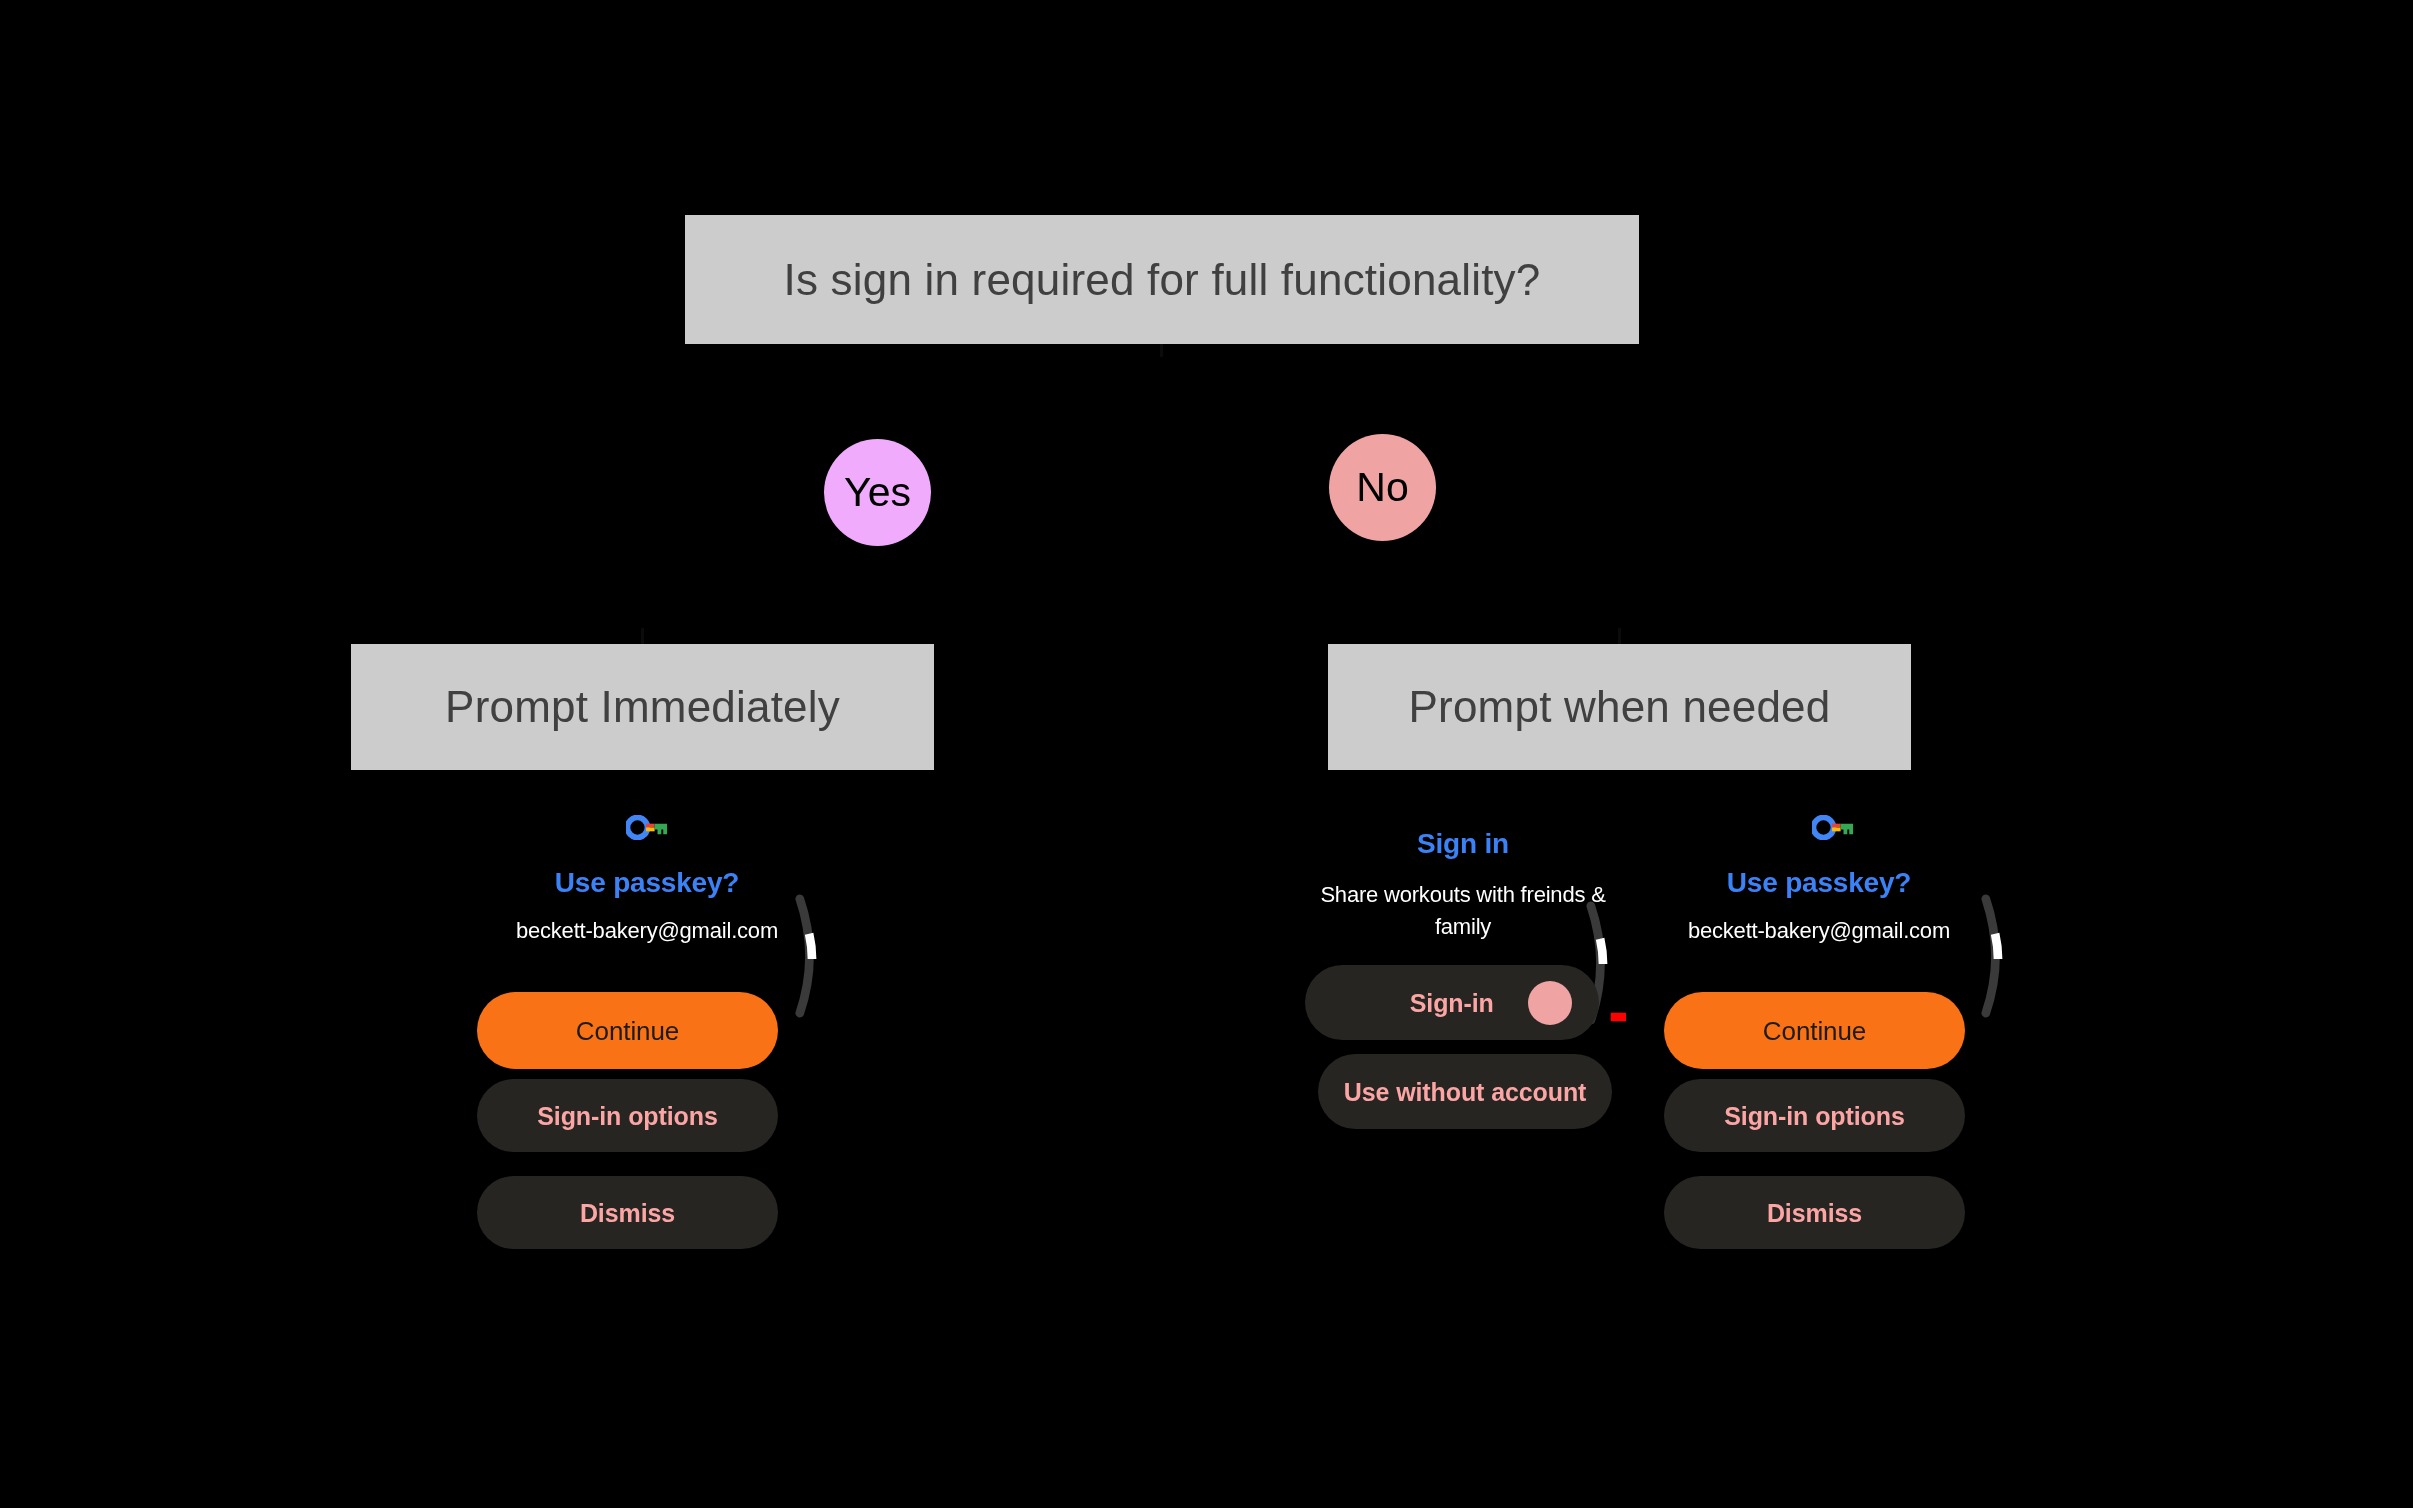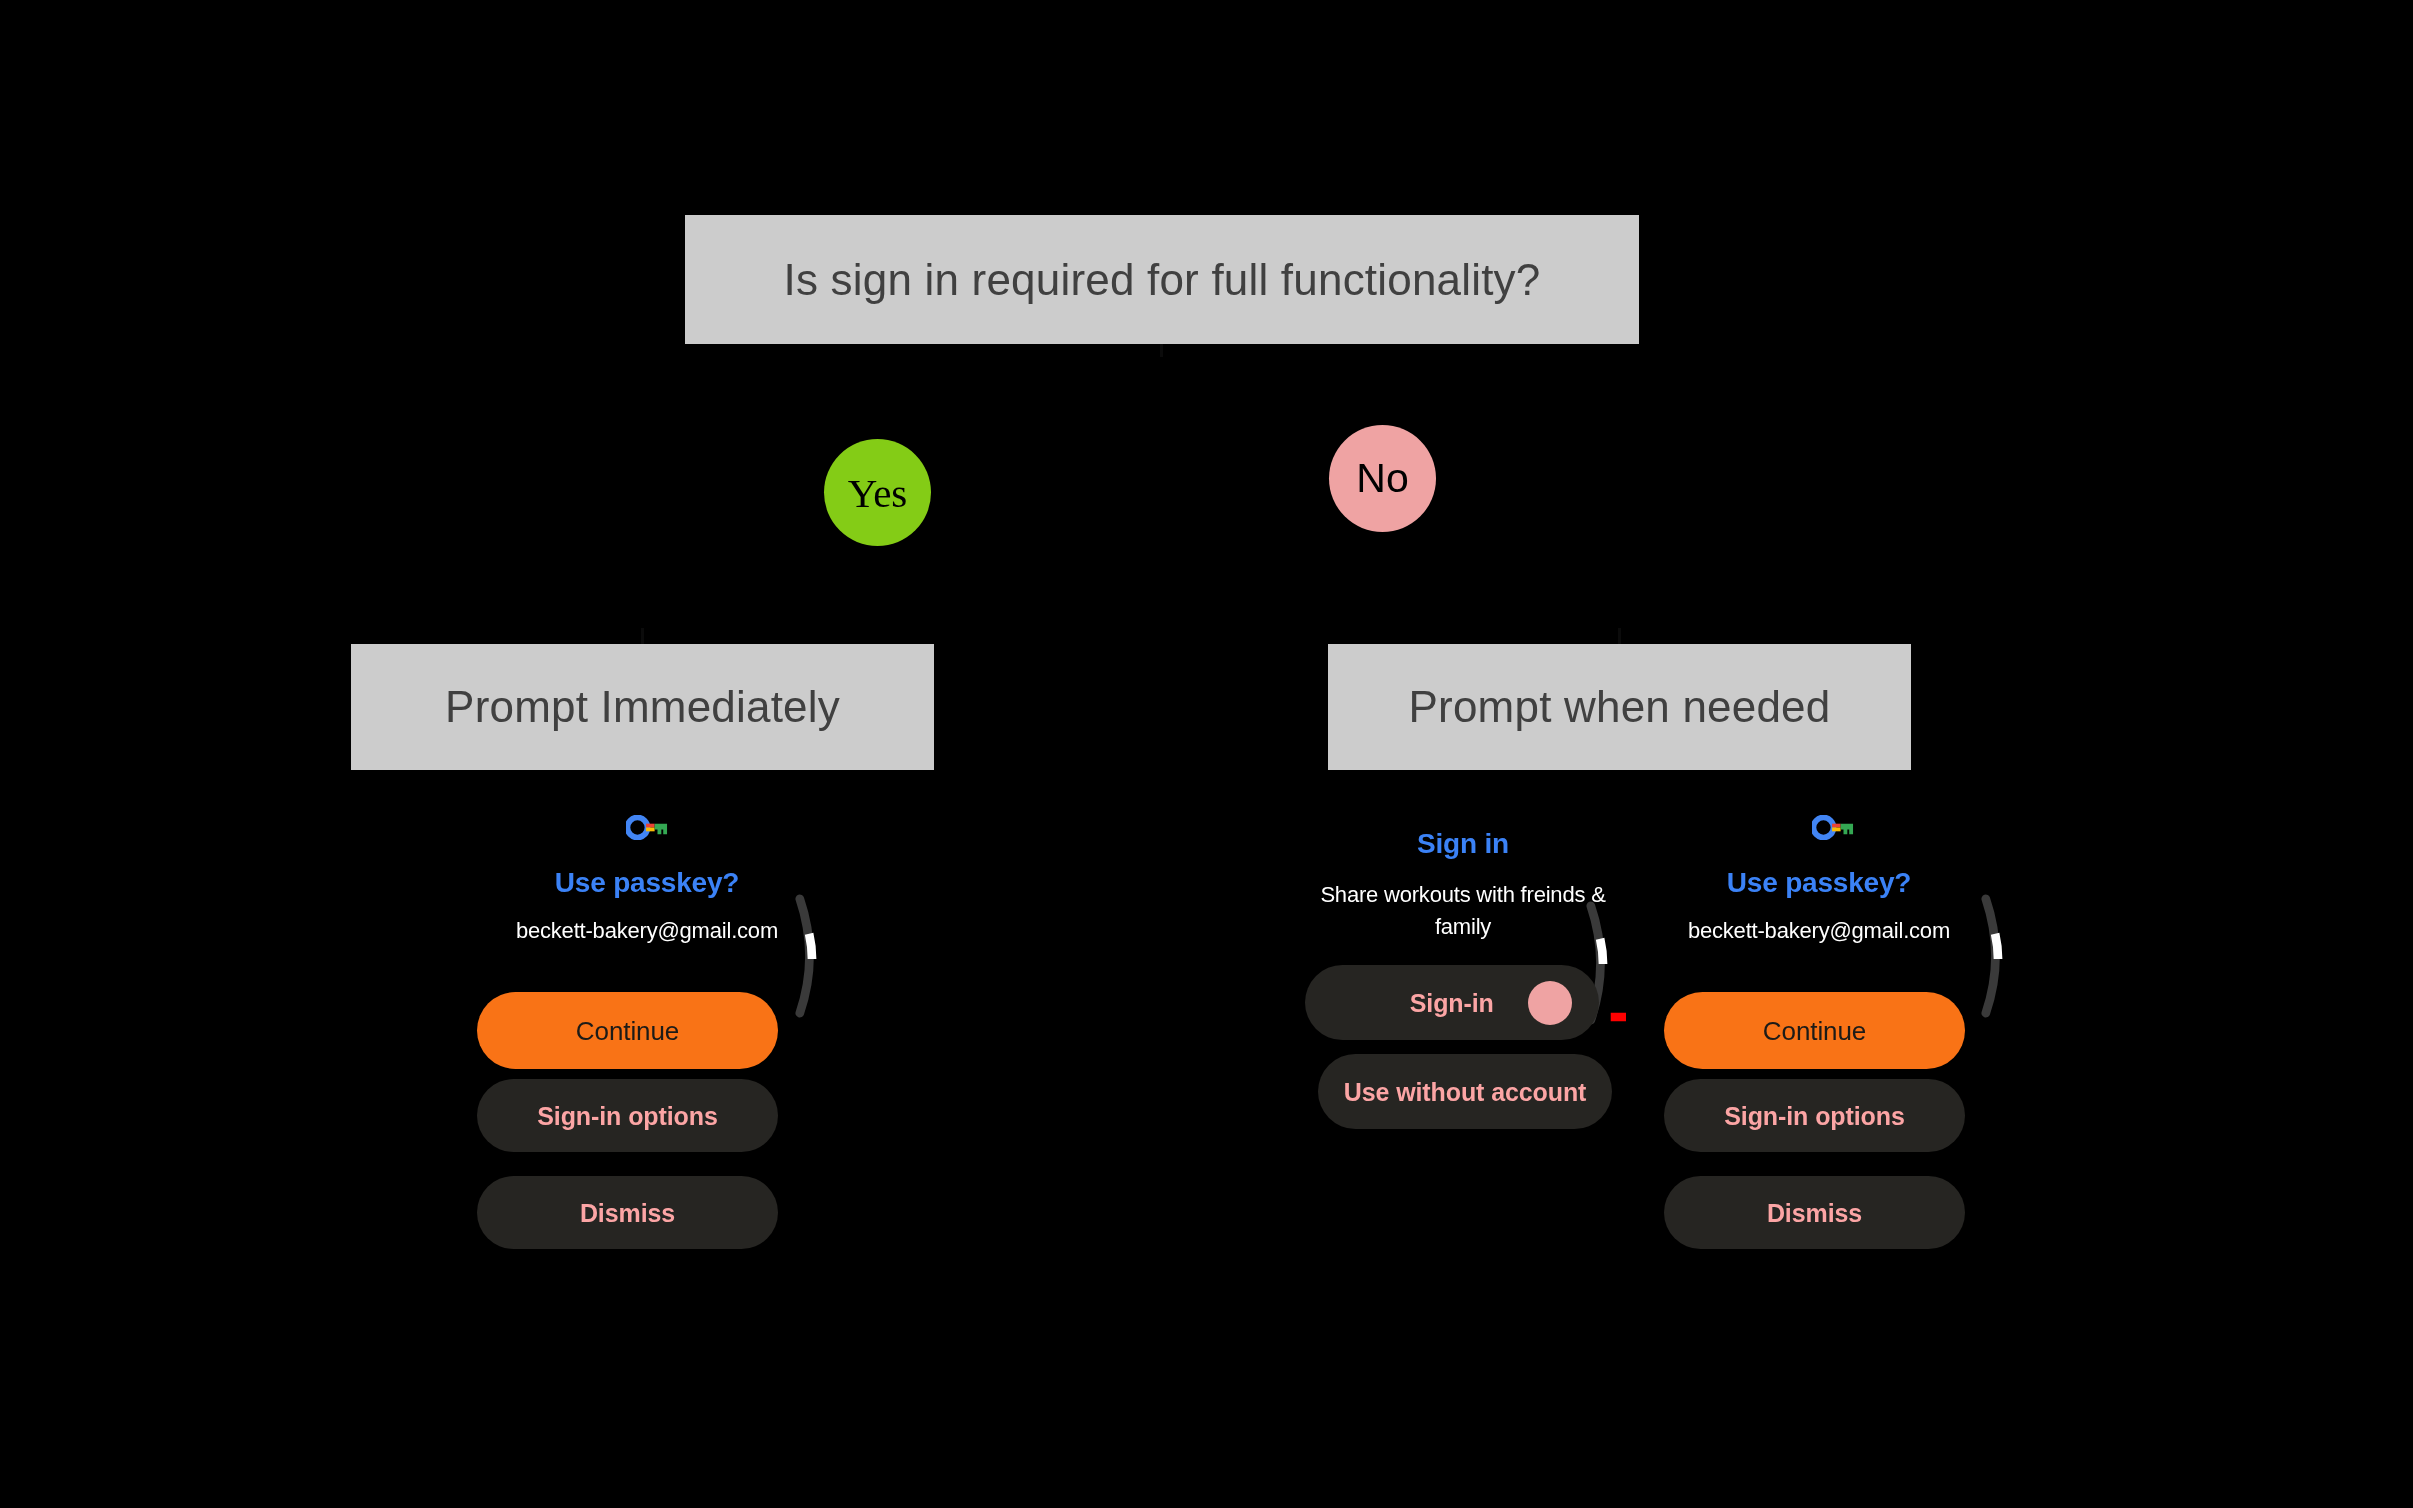--- a/index.html
+++ b/index.html
@@ -33,22 +33,22 @@
 
   
   .decision-circle {
     position: absolute;
     border-radius: 50%;
     display: flex; align-items: center; justify-content: center;
     color: #000000;
     font-size: 41px;
     font-weight: 400;
   }
-  #circle-yes { left: 824px;  top: 439px; width: 107px; height: 107px; background: #84cc16; font-family: Liberation Serif, serif; }
-  #circle-no  { left: 1329px; top: 425px; width: 107px; height: 107px; background: #efa3a3; }
+  #circle-yes { left: 824px;  top: 439px; width: 107px; height: 107px; background: #f0abfc; }
+  #circle-no  { left: 1329px; top: 434px; width: 107px; height: 107px; background: #efa3a3; }
 
   
   .watch-screen { position: absolute; background: #000000; }
 
   .pk-icon { position: absolute; width: 42px; height: 25px; }
 
   .screen-title {
     position: absolute;
     width: 100%;
     text-align: center;

